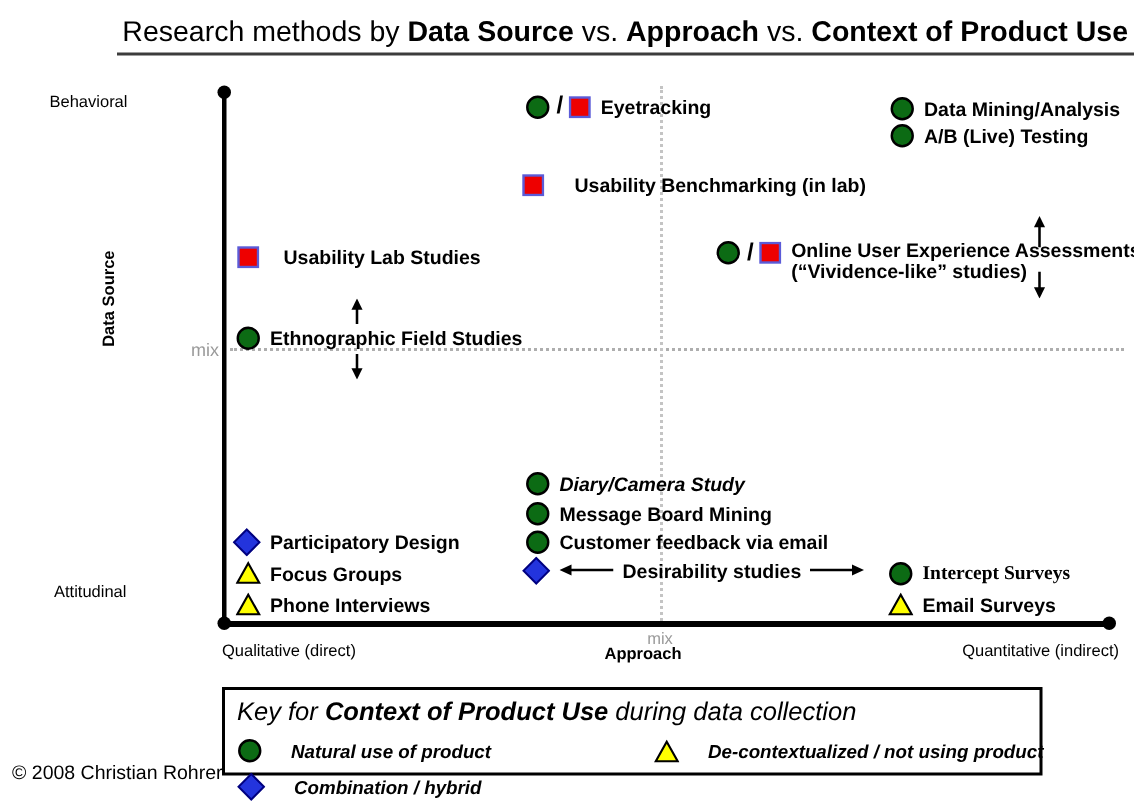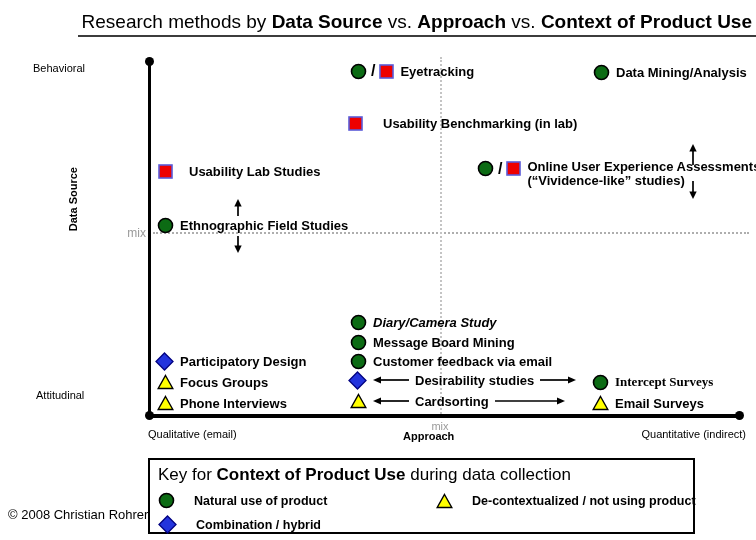--- a/index.html
+++ b/index.html
@@ -71,22 +71,22 @@
   .arrow line{stroke:#000;stroke-width:1.7;}
   .arrow polygon{fill:#000;}
   .arrow-h line{stroke:#000;stroke-width:1.7;}
   .arrow-h polygon{fill:#000;}
   #arr-ethno-up{left:232px;top:199px;}
   #arr-ethno-down{left:232px;top:236px;}
   #arr-vivid-up{left:687px;top:144px;}
   #arr-vivid-down{left:687px;top:181px;}
 
   
-  .legend{position:absolute;left:148px;top:458px;width:547px;height:76px;box-sizing:border-box;
-          border:2px solid #000;padding:5px 0 0 8px;background:#fff;}
+  .legend{position:absolute;left:148px;top:458px;width:547px;height:59px;box-sizing:border-box;
+          border:2px solid #000;padding:5px 0 0 8px;background:#fff;font-style:italic;}
   .legend-title{font-size:17px;}
   .legend-grid{display:grid;grid-template-columns:278px auto;margin-top:7px;row-gap:6px;}
   .litem{display:flex;align-items:center;gap:19px;font-size:12.5px;font-weight:bold;white-space:nowrap;}
 
   .copyright{position:absolute;left:8px;top:507px;font-size:13px;}
 </style>
 </head>
 <body>
 
 <div id="stage">
@@ -101,21 +101,21 @@
   <div class="dot" id="dot-origin"></div>
   <div class="dot" id="dot-xright"></div>
 
   <div class="hdot"></div>
   <div class="vdot"></div>
 
   <div class="axis-text" id="y-top">Behavioral</div>
   <div class="axis-text" id="y-label">Data Source</div>
   <div class="axis-text" id="y-mix">mix</div>
   <div class="axis-text" id="y-bottom">Attitudinal</div>
-  <div class="axis-text" id="x-left">Qualitative (email)</div>
+  <div class="axis-text" id="x-left">Qualitative (direct)</div>
   <div class="axis-text" id="x-mix">mix</div>
   <div class="axis-text" id="x-center">Approach</div>
   <div class="axis-text" id="x-right">Quantitative (indirect)</div>
 
   <div class="pt" id="pt-eyetracking">
     <span class="mk">
         <svg width="17" height="17">
           <circle cx="8.5" cy="8.5" r="7" class="f-natural"></circle>
         </svg>
       </span>
@@ -130,20 +130,28 @@
 
   <div class="pt" id="pt-data-mining">
     <span class="mk">
         <svg width="17" height="17">
           <circle cx="8.5" cy="8.5" r="7" class="f-natural"></circle>
         </svg>
       </span>
     <span>Data Mining/Analysis</span>
   </div>
 
+  <div class="pt" id="pt-ab-testing">
+    <span class="mk">
+        <svg width="17" height="17">
+          <circle cx="8.5" cy="8.5" r="7" class="f-natural"></circle>
+        </svg>
+      </span>
+    <span>A/B (Live) Testing</span>
+  </div>
 
   <div class="pt" id="pt-usability-benchmarking">
     <span class="mk">
         <svg width="15" height="15">
           <rect x="1" y="1" width="13" height="13" class="f-scripted"></rect>
         </svg>
       </span>
     <span>Usability Benchmarking (in lab)</span>
   </div>
 
@@ -244,40 +252,20 @@
 
   <div class="pt" id="pt-focus-groups">
     <span class="mk">
         <svg width="17" height="16">
           <polygon points="8.5,1.5 15.8,14.5 1.2,14.5" class="f-decon"></polygon>
         </svg>
       </span>
     <span>Focus Groups</span>
   </div>
 
-  <div class="pt" id="pt-cardsorting">
-    <span class="mk">
-        <svg width="17" height="16">
-          <polygon points="8.5,1.5 15.8,14.5 1.2,14.5" class="f-decon"></polygon>
-        </svg>
-      </span>
-    <span class="arrow-h">
-        <svg width="36" height="10">
-          <line x1="7" y1="5" x2="36" y2="5"></line>
-          <polygon points="0,5 8,1.4 8,8.6"></polygon>
-        </svg>
-      </span>
-    <span>Cardsorting</span>
-    <span class="arrow-h">
-        <svg width="70" height="10">
-          <line x1="0" y1="5" x2="63" y2="5"></line>
-          <polygon points="70,5 62,1.4 62,8.6"></polygon>
-        </svg>
-      </span>
-  </div>
 
   <div class="pt" id="pt-phone-interviews">
     <span class="mk">
         <svg width="17" height="16">
           <polygon points="8.5,1.5 15.8,14.5 1.2,14.5" class="f-decon"></polygon>
         </svg>
       </span>
     <span>Phone Interviews</span>
   </div>
 

